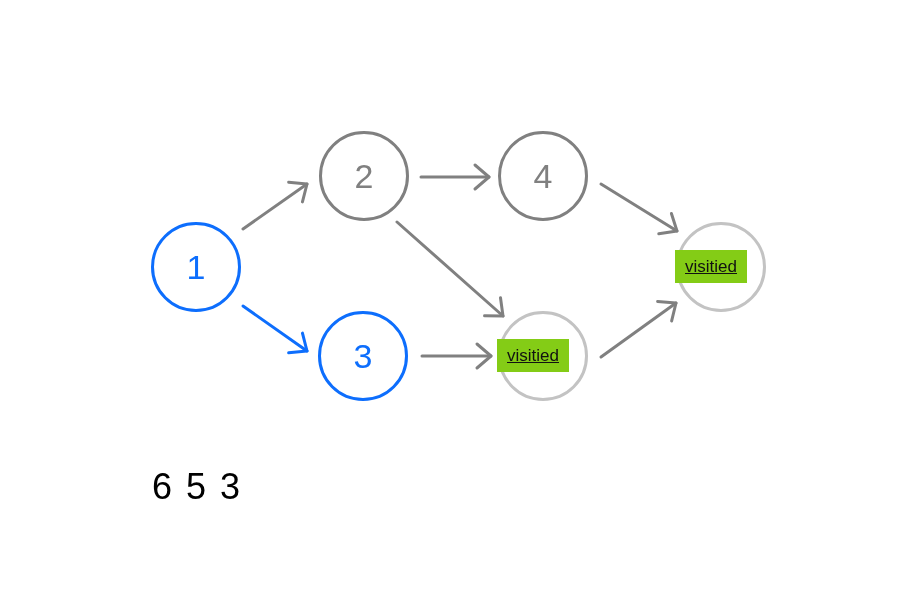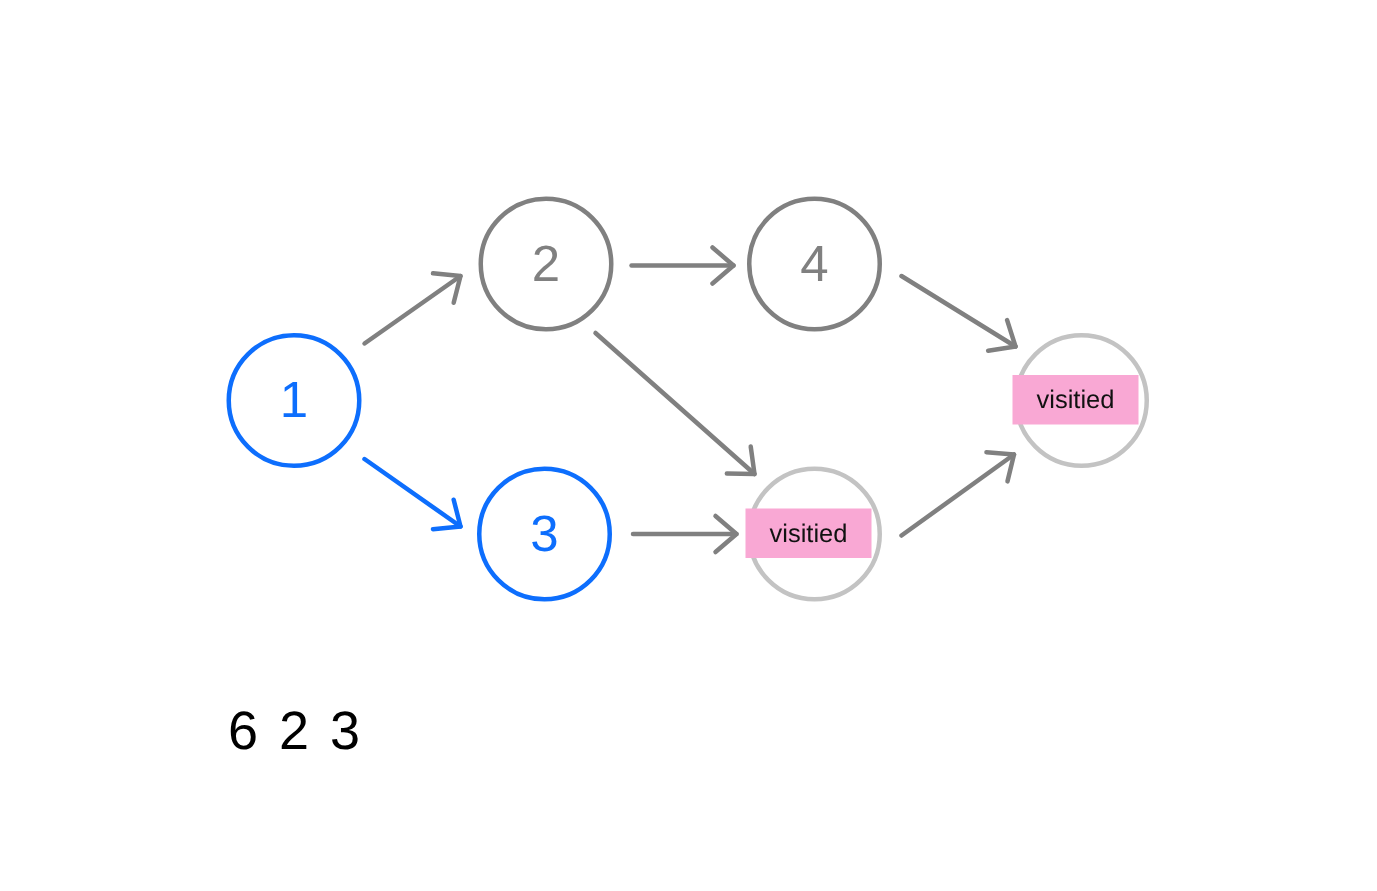--- a/index.html
+++ b/index.html
@@ -27,29 +27,30 @@
     justify-content: center;
     font-size: 34px;
     background: transparent;
     user-select: none;
   }
   .node.blue   { border: 3px solid #0d6efd; color: #0d6efd; }
   .node.gray   { border: 3px solid #808080; color: #808080; }
   .node.light  { border: 3px solid #c3c3c3; color: #c3c3c3; }
   .visited-label {
     position: absolute;
-    width: 84px;
+    width: 72px;
     height: 33px;
-    background: #f9a8d4;
+    background: #84cc16;
     color: #111111;
     font-size: 17px;
     display: flex;
     align-items: center;
     justify-content: center;
     user-select: none;
+    text-decoration: underline;
   }
   .answer-text {
     position: absolute;
     left: 152px;
     top: 466px;
     font-size: 36px;
     letter-spacing: 2px;
     color: #000000;
   }
 </style>
@@ -96,15 +97,15 @@
   <div class="node light" style="left:498px; top:311px;"></div>
   <div class="visited-label" style="left:497px; top:339px;">
     <span>visitied</span>
   </div>
 
   <div class="node light" style="left:676px; top:222px;"></div>
   <div class="visited-label" style="left:675px; top:250px;">
     <span>visitied</span>
   </div>
 
-  <div class="answer-text">6 2 3</div>
+  <div class="answer-text">6 5 3</div>
 
 </div>
 
 </body></html>

